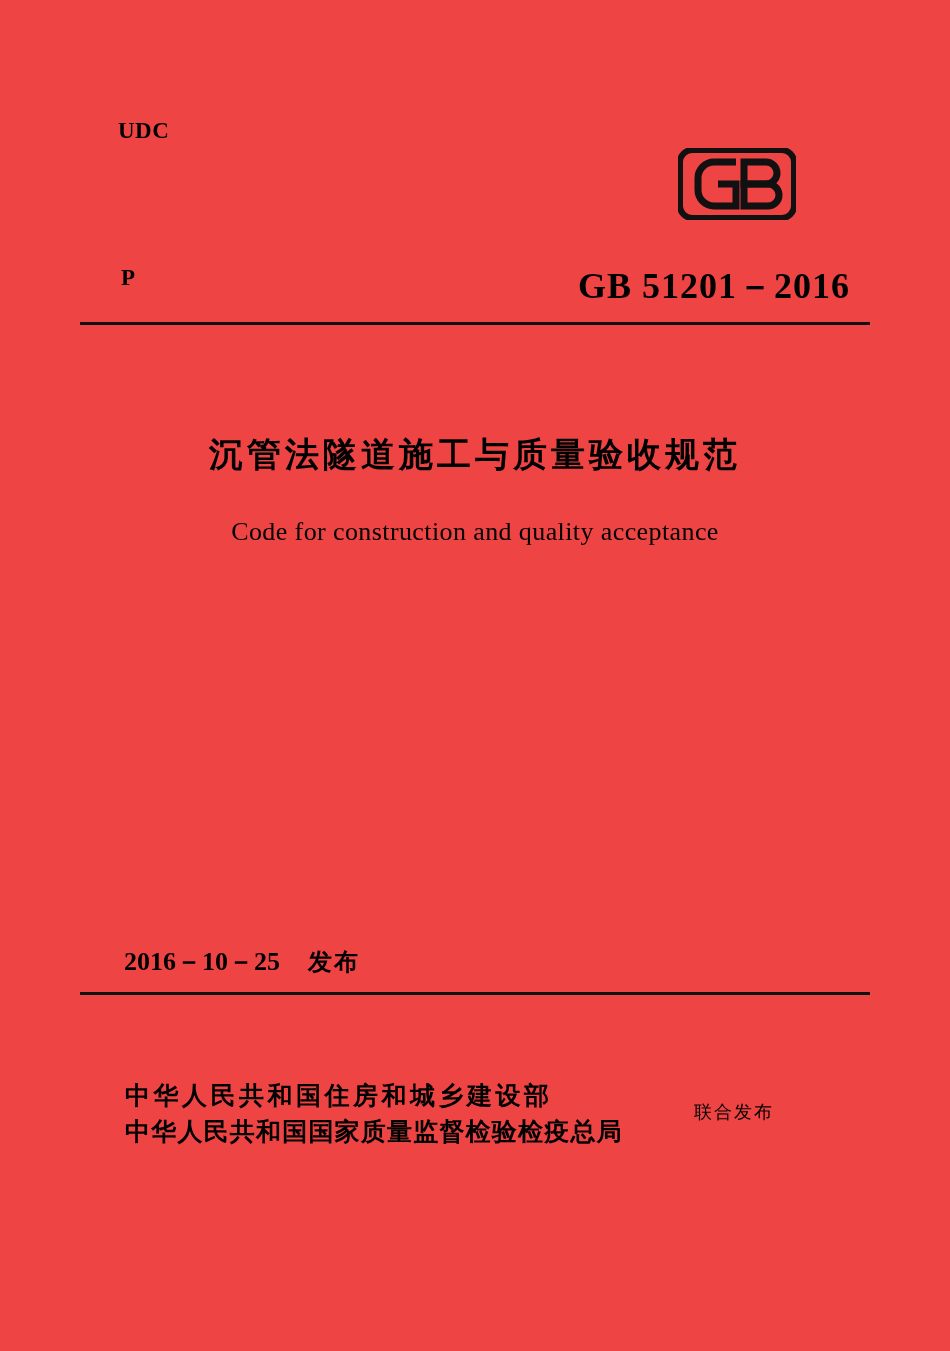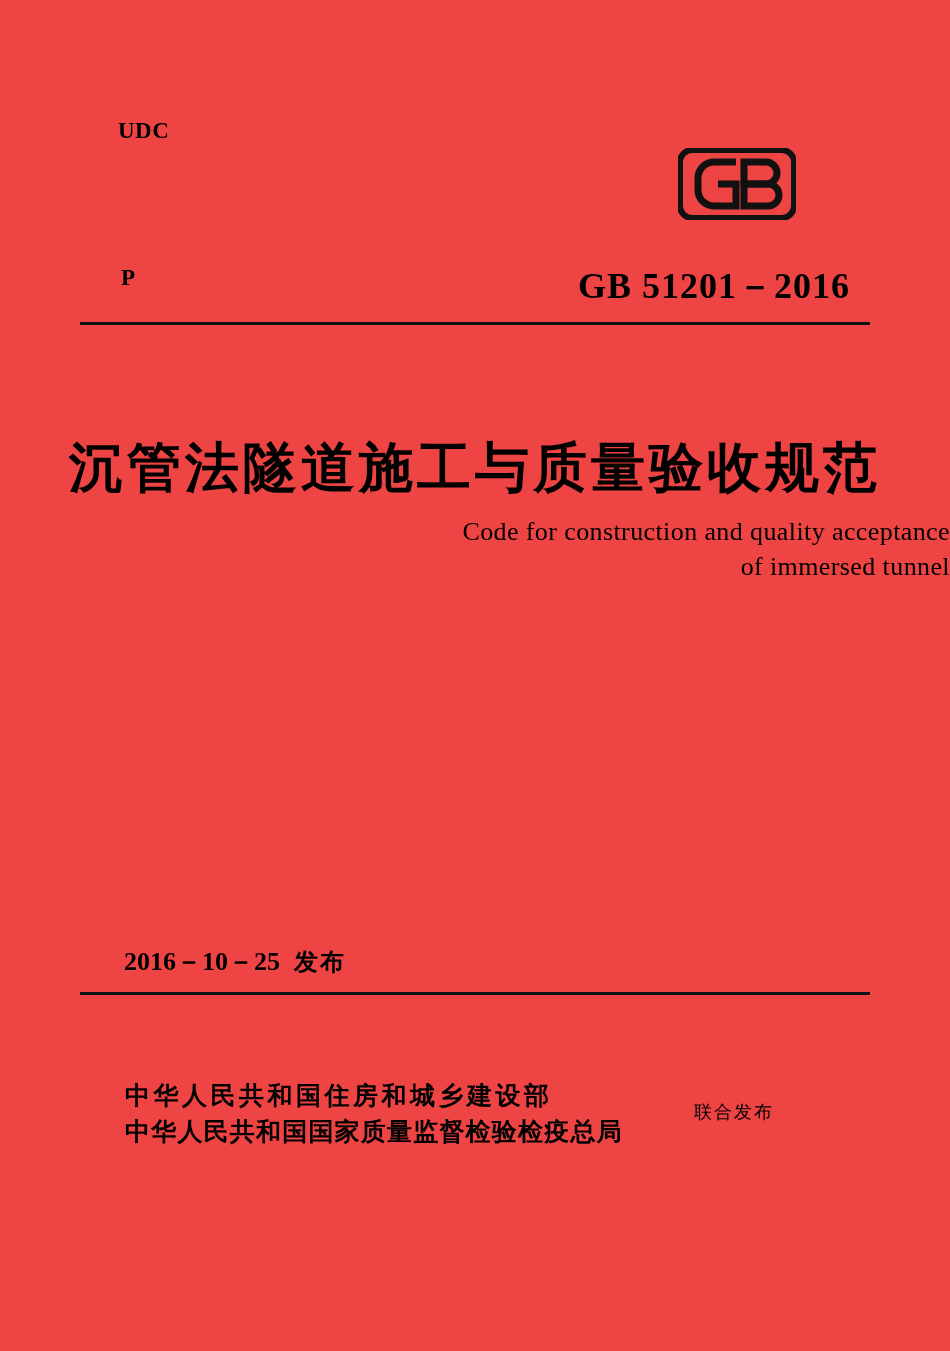--- a/index.html
+++ b/index.html
@@ -80,49 +80,49 @@
   .rule-bottom { top: 992px; }
 
   
   .title-cn {
     position: absolute;
     left: 0; right: 0;
     top: 432px;
     text-align: center;
     font-family: "DejaVu Sans", sans-serif;
     font-weight: bold;
-    font-size: 54px;
+    font-size: 34px;
     letter-spacing: 4px;
   }
   .title-en {
     position: absolute;
     left: 0; right: 0;
     top: 515px;
-    text-align: right;
+    text-align: center;
     font-family: "Liberation Serif", serif;
     font-size: 26px;
     line-height: 1.33;
     letter-spacing: 0.4px;
   }
 
   
   .date-issue {
     position: absolute;
     left: 124px;
     top: 944px;
     font-family: "Liberation Serif", serif;
     font-weight: bold;
     font-size: 26px;
     white-space: nowrap;
   }
   .date-issue .label,
   .date-impl .label {
     font-family: "DejaVu Sans", sans-serif;
     font-size: 24px;
-    margin-left: 14px;
+    margin-left: 28px;
     letter-spacing: 2px;
   }
   .date-impl {
     position: absolute;
     left: 563px;
     top: 944px;
     font-family: "Liberation Serif", serif;
     font-weight: bold;
     font-size: 26px;
     white-space: nowrap;
@@ -172,21 +172,20 @@
   <div class="p-mark">P</div>
 
   <div class="std-number">GB 51201－2016</div>
 
   <div class="rule rule-top"></div>
 
   <div class="title-cn">沉管法隧道施工与质量验收规范</div>
 
   <div class="title-en">
     <div>Code for construction and quality acceptance</div>
-    <div>of immersed tunnel</div>
   </div>
 
   <div class="date-issue">
     <span>2016－10－25</span><span class="label">发布</span>
   </div>
 
 
   <div class="rule rule-bottom"></div>
 
   <div class="publishers">

